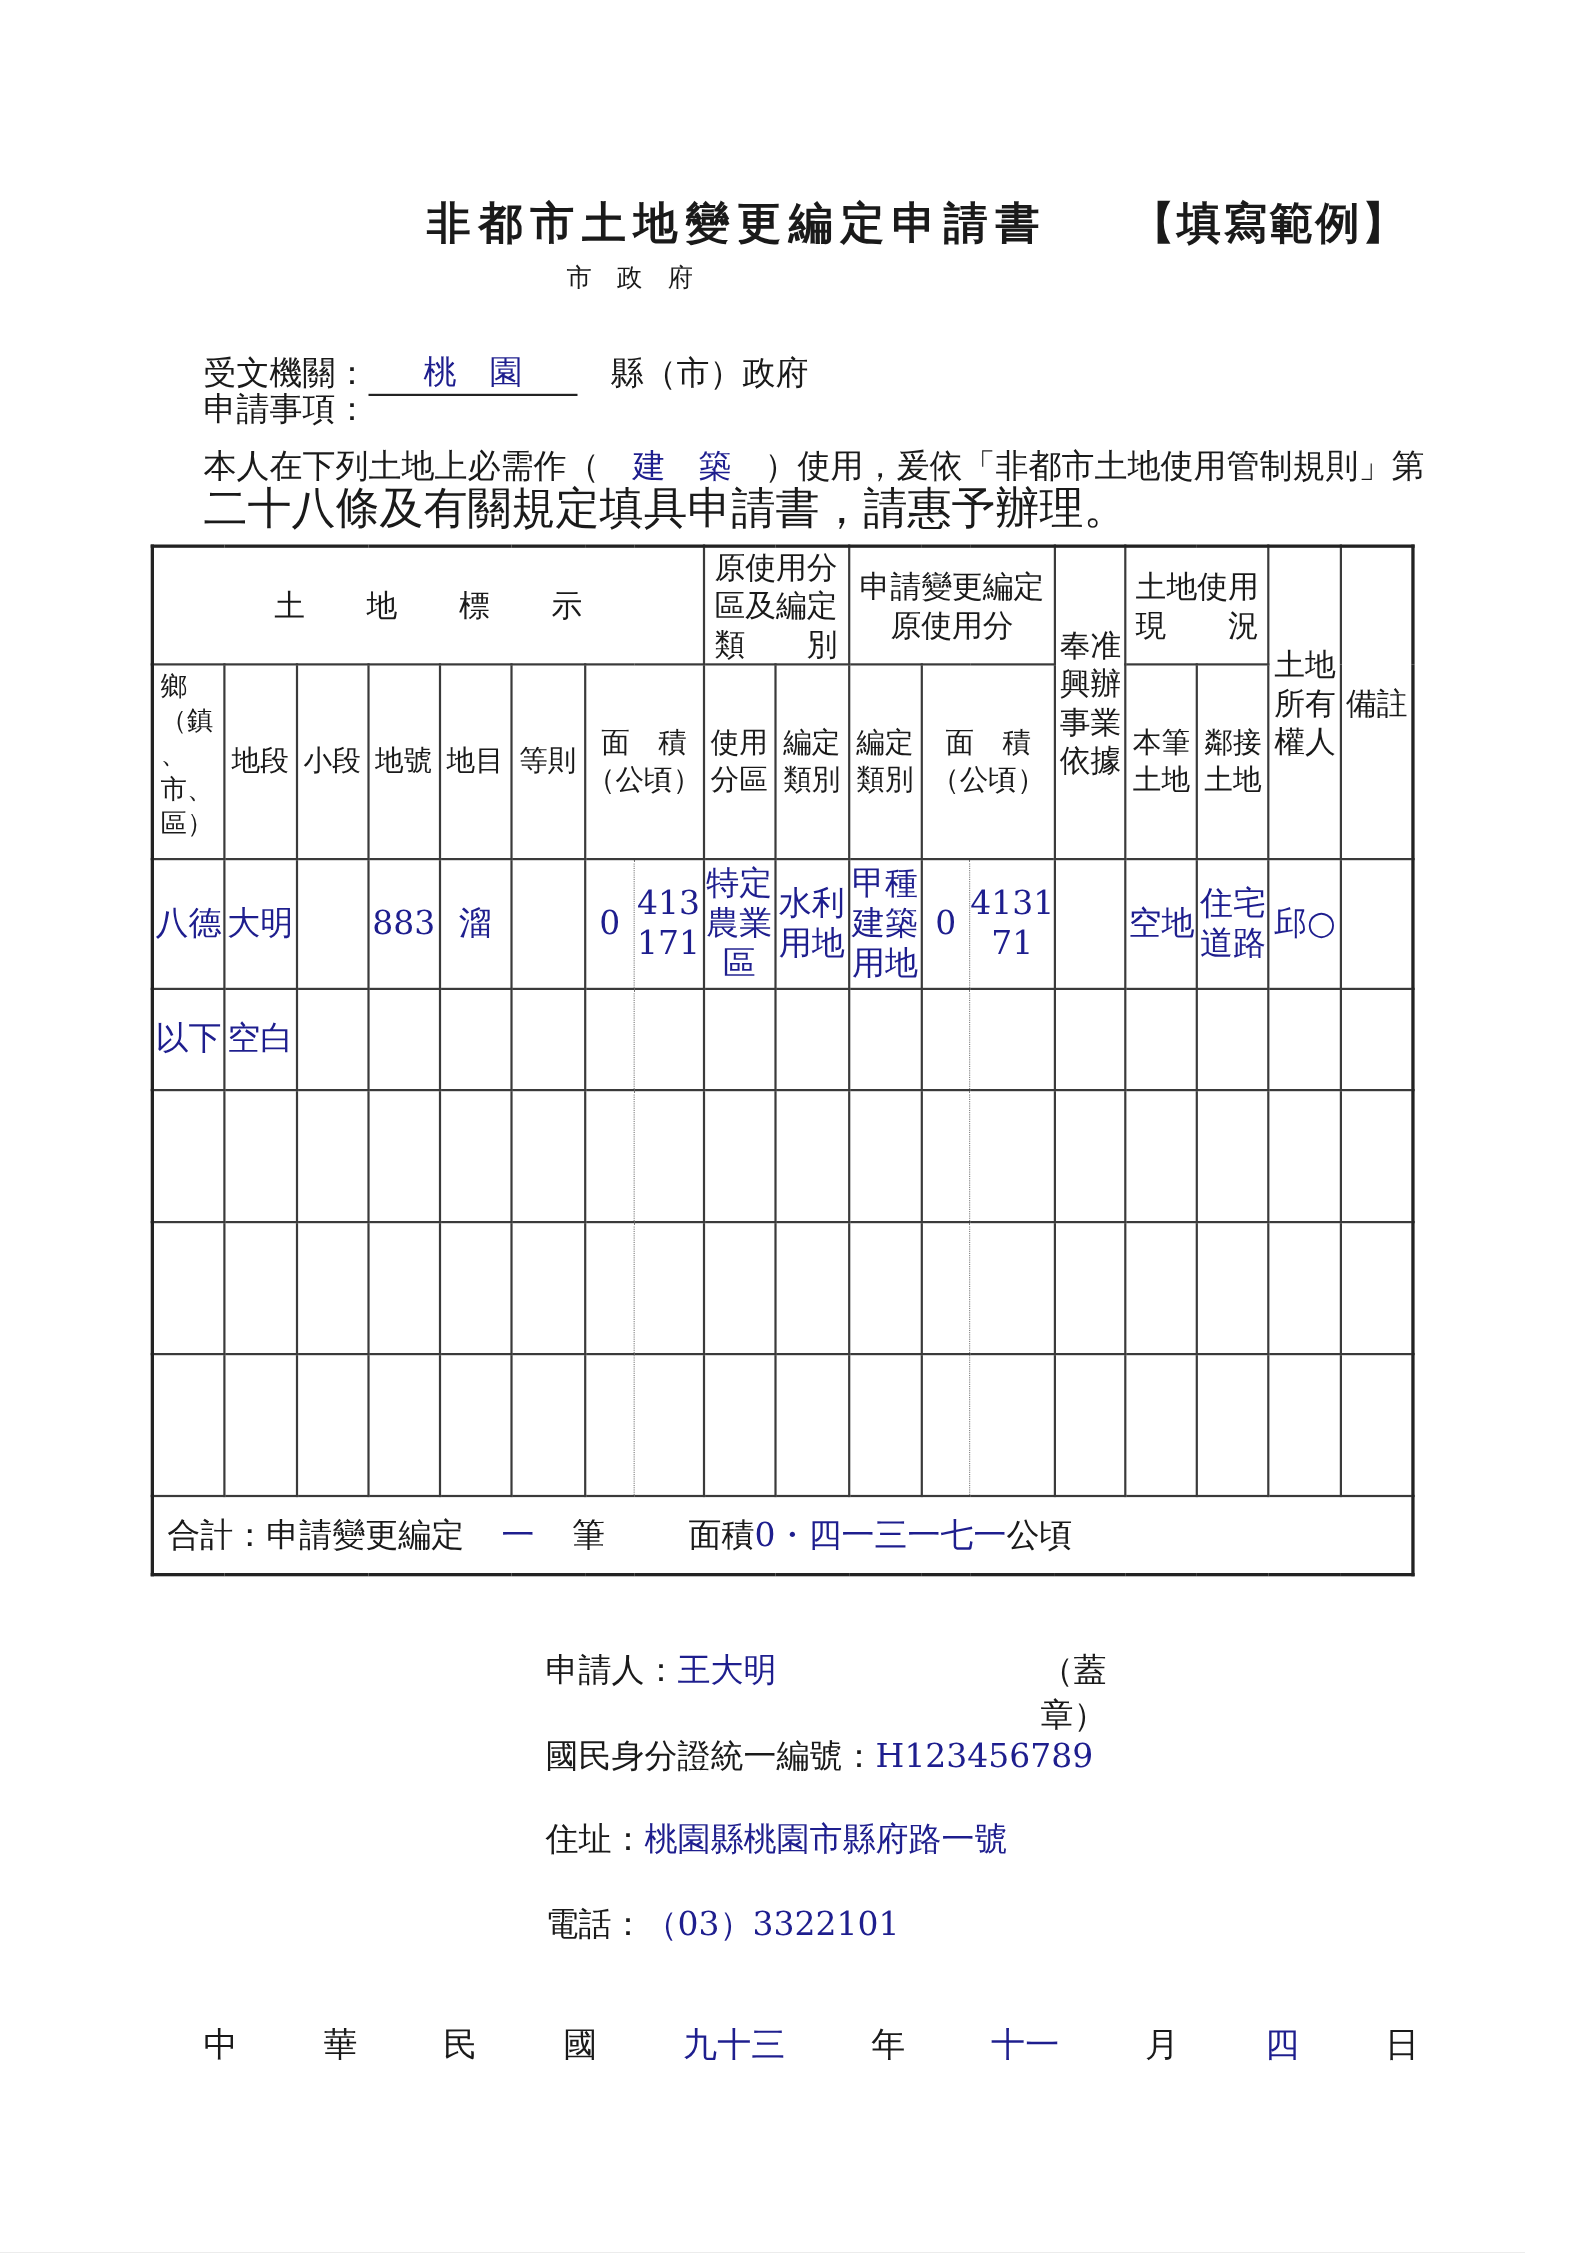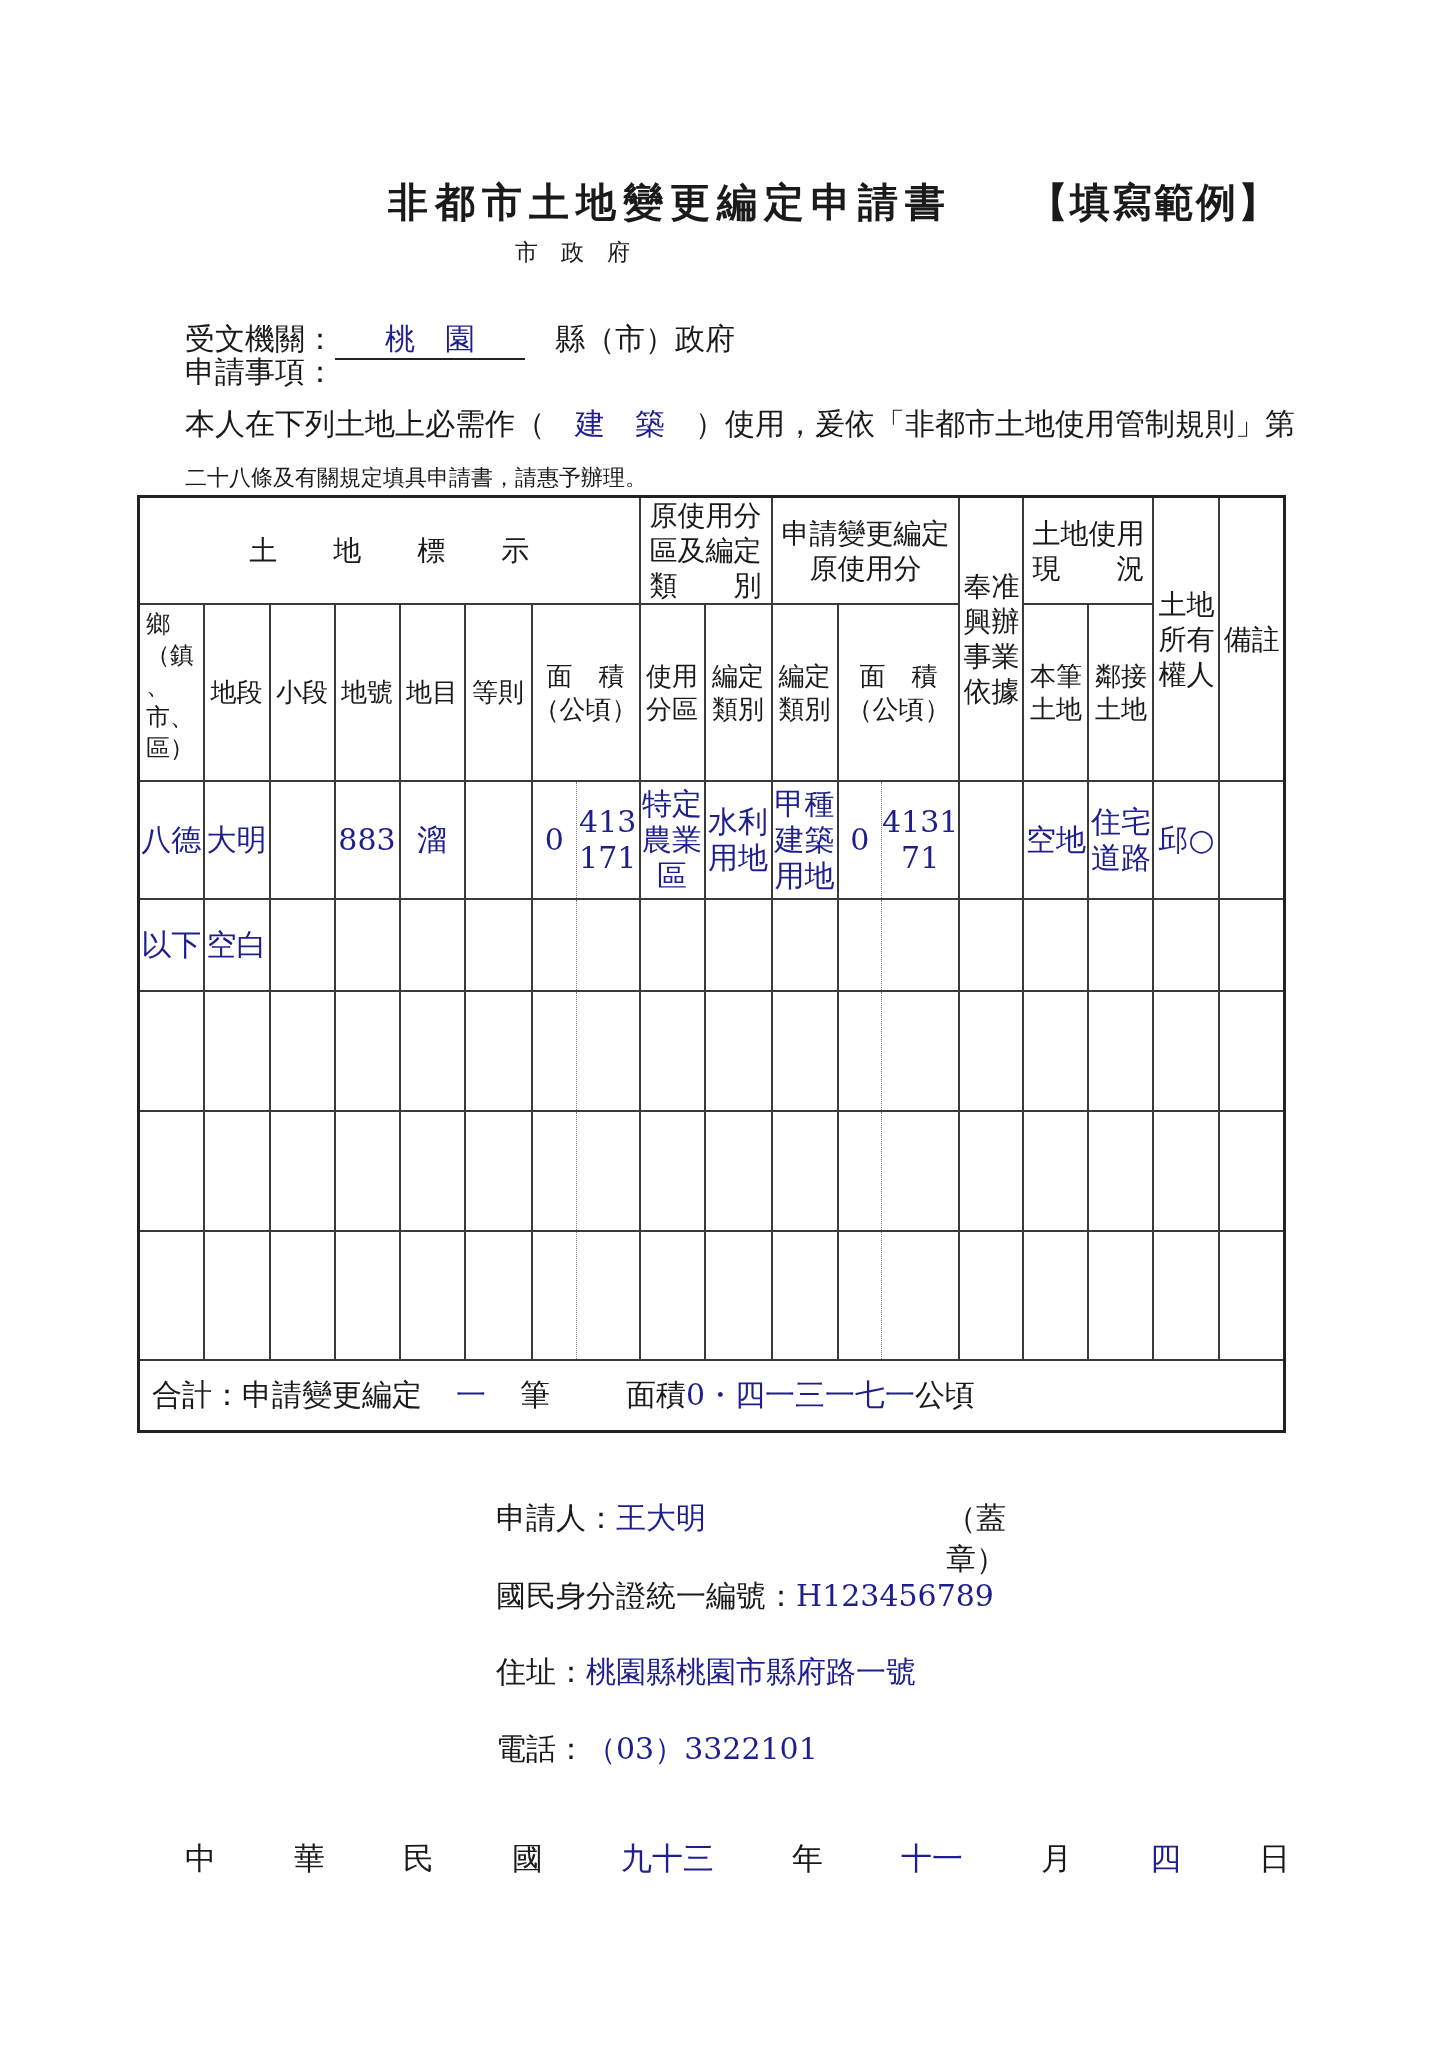--- a/index.html
+++ b/index.html
@@ -20,21 +20,21 @@
   .title{top:175px;left:388px;font-size:40px;font-weight:bold;letter-spacing:7px;}
   .title-tag{top:175px;left:1028px;font-size:40px;font-weight:bold;letter-spacing:2px;}
   .gov-line{top:237px;left:515px;font-size:23px;}
   .recipient{top:272px;left:185px;font-size:30px;}
   .blank-underline{
     display:inline-block;width:190px;border-bottom:2px solid #222;
     text-align:center;vertical-align:bottom;line-height:38px;margin-top:48px;
   }
   .apply-heading{top:352px;left:185px;font-size:30px;}
   .apply-line1{top:404px;left:185px;font-size:30px;}
-  .apply-line2{top:434px;left:185px;font-size:22px;margin-top:29px;}
+  .apply-line2{top:434px;left:185px;font-size:40px;}
   
   table{
     position:absolute;top:495px;left:137px;
     border-collapse:collapse;table-layout:fixed;
   }
   td{
     border:2px solid var(--line);
     font-size:26px;text-align:center;vertical-align:middle;
     padding:0;overflow:hidden;
   }

